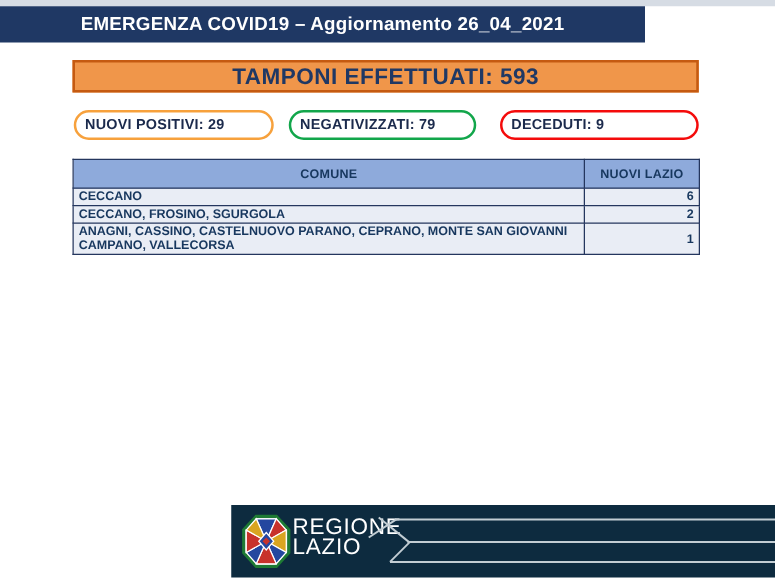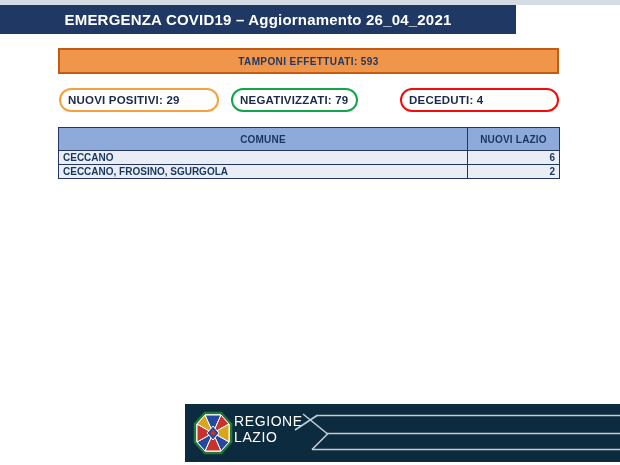--- a/index.html
+++ b/index.html
@@ -6,45 +6,45 @@
   body{font-family:"Liberation Sans",sans-serif;background:#fff;}
   .slide{position:relative;width:620px;height:465px;background:#ffffff;overflow:hidden;}
 
   .top-strip{position:absolute;left:0;top:0;width:620px;height:5px;background:#d6dce4;}
   .title-banner{position:absolute;left:0;top:5px;width:516px;height:29px;background:#1f3864;
     display:flex;align-items:center;justify-content:center;}
   .title-banner span{color:#ffffff;font-size:15px;font-weight:bold;letter-spacing:.2px;}
 
   .tamponi-banner{position:absolute;left:58px;top:48px;width:501px;height:26px;box-sizing:border-box;
     background:#f0964a;border:2px solid #c55a11;display:flex;align-items:center;justify-content:center;}
-  .tamponi-banner span{color:#1f3864;font-size:10px;font-weight:bold;letter-spacing:.4px;}
+  .tamponi-banner span{color:#1f3864;font-size:18px;font-weight:bold;letter-spacing:.4px;}
 
   .stat-box{position:absolute;top:88px;height:24px;box-sizing:border-box;background:#ffffff;
     display:flex;align-items:center;padding-left:7px;border-radius:12px;}
   .stat-box span{color:#1b2a4c;font-size:11.5px;font-weight:bold;letter-spacing:.2px;}
   .stat-positivi{left:59px;width:160px;border:2.5px solid #f7a13c;}
-  .stat-negativizzati{left:231px;width:127px;border:2.5px solid #12a64b;}
+  .stat-negativizzati{left:231px;width:150px;border:2.5px solid #12a64b;}
   .stat-deceduti{left:400px;width:159px;border:2.5px solid #f40b0b;}
 
   .cases{position:absolute;left:58px;top:127px;width:501px;}
   table.cases-table{border-collapse:collapse;width:501px;table-layout:fixed;}
   table.cases-table th,table.cases-table td{border:1px solid #24365e;}
   table.cases-table th{background:#8eaadb;color:#17375e;font-size:10px;font-weight:bold;
     height:20px;text-align:center;letter-spacing:.2px;}
   table.cases-table td{background:#e9edf5;color:#17375e;font-size:10px;font-weight:bold;
     padding:1px 4px;line-height:11px;}
   td.comune-cell{text-align:left;}
   td.casi-cell{text-align:right;}
   table.cases-table tr{height:13px;}
 
   .footer-asl{position:absolute;left:0;top:398px;width:185px;height:67px;background:#fff;}
 
   .footer-bar{position:absolute;left:185px;top:404px;width:435px;height:58px;background:#0d2b3f;}
   .rl-emblem{position:absolute;left:8px;top:7px;}
-  .rl-wordmark{position:absolute;left:49px;top:10px;color:#ffffff;font-size:14px;line-height:15.5px;
+  .rl-wordmark{position:absolute;left:49px;top:10px;color:#ffffff;font-size:18px;line-height:15.5px;
     letter-spacing:.6px;font-weight:400;}
   .rl-lines{position:absolute;left:0;top:0;}
 </style>
 </head>
 <body>
 
 <div class="slide">
 
   <div class="top-strip"></div>
 
@@ -56,21 +56,21 @@
     <span>TAMPONI EFFETTUATI: 593</span>
   </div>
 
   <div class="stat-box stat-positivi">
     <span>NUOVI POSITIVI: 29</span>
   </div>
   <div class="stat-box stat-negativizzati">
     <span>NEGATIVIZZATI: 79</span>
   </div>
   <div class="stat-box stat-deceduti">
-    <span>DECEDUTI: 4</span>
+    <span>DECEDUTI: 9</span>
   </div>
 
   <div class="cases">
     <table class="cases-table">
       <colgroup>
           <col style="width:409px">
           <col style="width:92px">
         </colgroup>
       <thead>
         <tr>
@@ -85,20 +85,24 @@
             <td class="comune-cell">CECCANO</td>
             <td class="casi-cell">6</td>
           </tr>
 
 
           <tr>
             <td class="comune-cell">CECCANO, FROSINO, SGURGOLA</td>
             <td class="casi-cell">2</td>
           </tr>
 
+          <tr>
+            <td class="comune-cell">ANAGNI, CASSINO, CASTELNUOVO PARANO, CEPRANO, MONTE SAN GIOVANNI CAMPANO, VALLECORSA</td>
+            <td class="casi-cell">1</td>
+          </tr>
         </tbody>
     </table>
   </div>
 
   <div class="footer-asl">
     
     
   </div>
 
   <div class="footer-bar">

